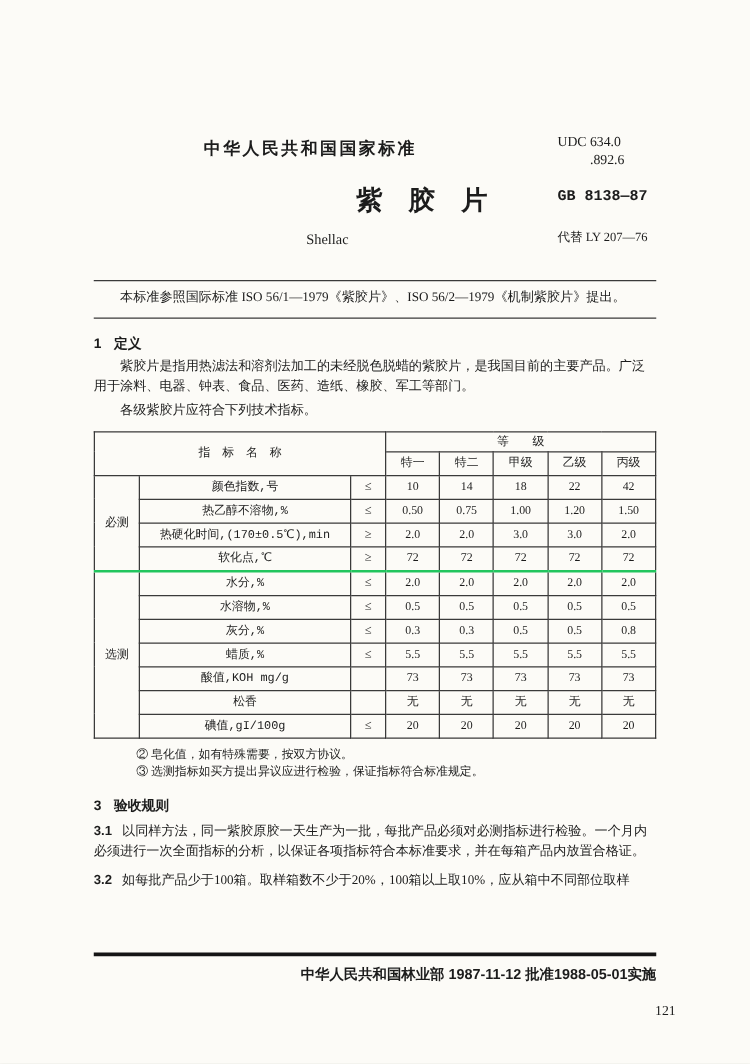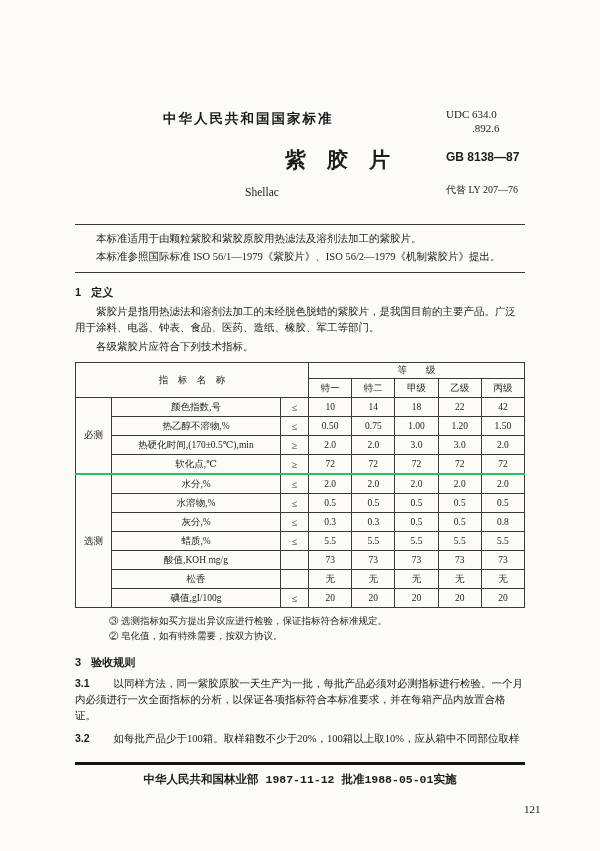--- a/index.html
+++ b/index.html
@@ -10,75 +10,74 @@
     box-shadow:0 0 4px rgba(0,0,0,.15);
   }
   
   .std-org { position:absolute; top:110px; left:163px; font-size:13.5px; font-weight:bold;
              letter-spacing:2px; font-family:Liberation Sans, sans-serif; }
   .udc { position:absolute; top:107px; left:446px; font-size:11px; line-height:1.3; }
   .udc .udc2 { padding-left:26px; }
   .title-cn { position:absolute; top:146px; left:150px; width:240px; text-align:right;
               font-size:21px; font-weight:bold; font-family:"Liberation Sans","DejaVu Sans",sans-serif; }
   .std-no { position:absolute; top:150px; left:446px; font-size:12px; font-weight:bold;
-            font-family:Liberation Sans, sans-serif; }
+            font-family:Liberation Mono, monospace; }
   .title-en { position:absolute; top:186px; left:245px; font-size:11.5px; }
   .replaces { position:absolute; top:183px; left:446px; font-size:10px; }
   
   .doc-body { position:absolute; top:224px; left:75px; width:450px; }
   .rule { border-top:1px solid #3a3a3a; height:0; }
   .rule.second { margin-top:7px; }
   .scope { font-size:10.5px; line-height:1.5; margin:6px 0 2px; text-indent:21px; }
   .scope + .scope { margin-top:0; margin-bottom:6px; }
   .sec-heading { font-weight:bold; font-size:11px; margin:12px 0 4px;
                  font-family:"Liberation Sans","DejaVu Sans",sans-serif; }
   .sec-no { margin-right:10px; }
   .body-p { font-size:10.5px; line-height:1.55; margin:3px 0; text-indent:21px; }
   .sub { text-indent:0; margin:5px 0; }
-  .sub-no { font-weight:bold; margin-right:24px; font-family:"Liberation Sans","DejaVu Sans",sans-serif; }
+  .sub-no { font-weight:bold; margin-right:8px; font-family:"Liberation Sans","DejaVu Sans",sans-serif; }
   
   .spec-table { width:100%; border-collapse:collapse; margin-top:7px;
                 font-size:9.5px; table-layout:fixed; }
   .spec-table th, .spec-table td { border:1px solid #3a3a3a; padding:1px 3px;
                 text-align:center; height:16px; font-weight:normal; overflow:hidden; }
   .spec-table { border:1.5px solid #222; }
   .spec-table thead th.grade-head { height:12px; }
-  .name-cell { text-align:left; padding-left:6px; }
+  .name-cell { text-align:left; padding-left:6px;font-family:Liberation Mono, monospace; }
   .symbol-cell { font-size:10px; }
   .group-cell { font-size:9.5px; }
   tr.group-start td { border-top:2px solid #22c55e; }
   
   .notes { font-size:9.5px; line-height:1.5; margin-top:6px; padding-left:8px; }
   .note-label { margin-right:2px; }
   .note-line.indent { padding-left:26px; }
   
   .footer-rule { position:absolute; top:762px; left:75px; width:450px; border-top:3px solid #151515; }
   .doc-footer { position:absolute; top:772px; left:75px; width:450px;
-                display:flex; justify-content:center; font-size:11.5px; font-weight:bold;
-                font-family:Liberation Mono, monospace; }
+                display:flex; justify-content:flex-end; font-size:11.5px; font-weight:bold;
+                font-family:Liberation Sans, sans-serif; }
   .page-no { position:absolute; top:803px; left:524px; font-size:11px; }
 </style>
 </head>
 <body>
 
 <div class="page">
 
   <div class="std-org">中华人民共和国国家标准</div>
   <div class="udc">
     <div>UDC 634.0</div>
     <div class="udc2">.892.6</div>
   </div>
   <div class="title-cn">紫　胶　片</div>
   <div class="std-no">GB 8138—87</div>
   <div class="title-en">Shellac</div>
   <div class="replaces">代替 LY 207—76</div>
 
   <div class="doc-body">
     <div class="rule"></div>
-    <p class="scope">本标准适用于由颗粒紫胶和紫胶原胶用热滤法及溶剂法加工的紫胶片。</p>
     <p class="scope">本标准参照国际标准 ISO 56/1—1979《紫胶片》、ISO 56/2—1979《机制紫胶片》提出。</p>
     <div class="rule second"></div>
 
     <div class="sec-heading">
       <span class="sec-no">1</span><span>定义</span>
     </div>
     <p class="body-p">紫胶片是指用热滤法和溶剂法加工的未经脱色脱蜡的紫胶片，是我国目前的主要产品。广泛用于涂料、电器、钟表、食品、医药、造纸、橡胶、军工等部门。</p>
 
     <p class="body-p">各级紫胶片应符合下列技术指标。</p>
 
@@ -205,22 +204,22 @@
             <td class="value-cell">20</td>
             <td class="value-cell">20</td>
             <td class="value-cell">20</td>
             <td class="value-cell">20</td>
             <td class="value-cell">20</td>
           </tr>
         </tbody>
     </table>
 
     <div class="notes">
+      <div class="note-line indent">② 皂化值，如有特殊需要，按双方协议。</div>
       <div class="note-line indent">③ 选测指标如买方提出异议应进行检验，保证指标符合标准规定。</div>
-      <div class="note-line indent">② 皂化值，如有特殊需要，按双方协议。</div>
     </div>
 
     <div class="sec-heading">
       <span class="sec-no">3</span><span>验收规则</span>
     </div>
     <p class="body-p sub">
       <span class="sub-no">3.1</span><span>以同样方法，同一紫胶原胶一天生产为一批，每批产品必须对必测指标进行检验。一个月内必须进行一次全面指标的分析，以保证各项指标符合本标准要求，并在每箱产品内放置合格证。</span>
     </p>
     <p class="body-p sub">
       <span class="sub-no">3.2</span><span>如每批产品少于100箱。取样箱数不少于20%，100箱以上取10%，应从箱中不同部位取样</span>

